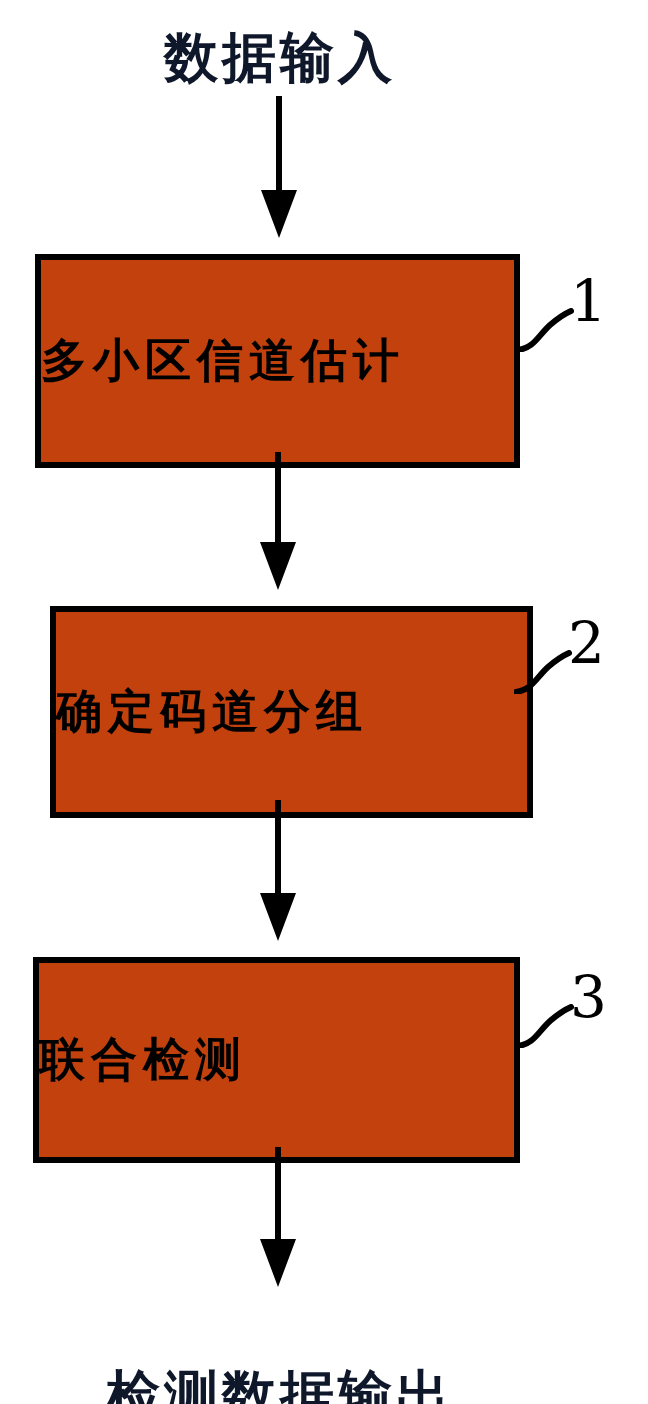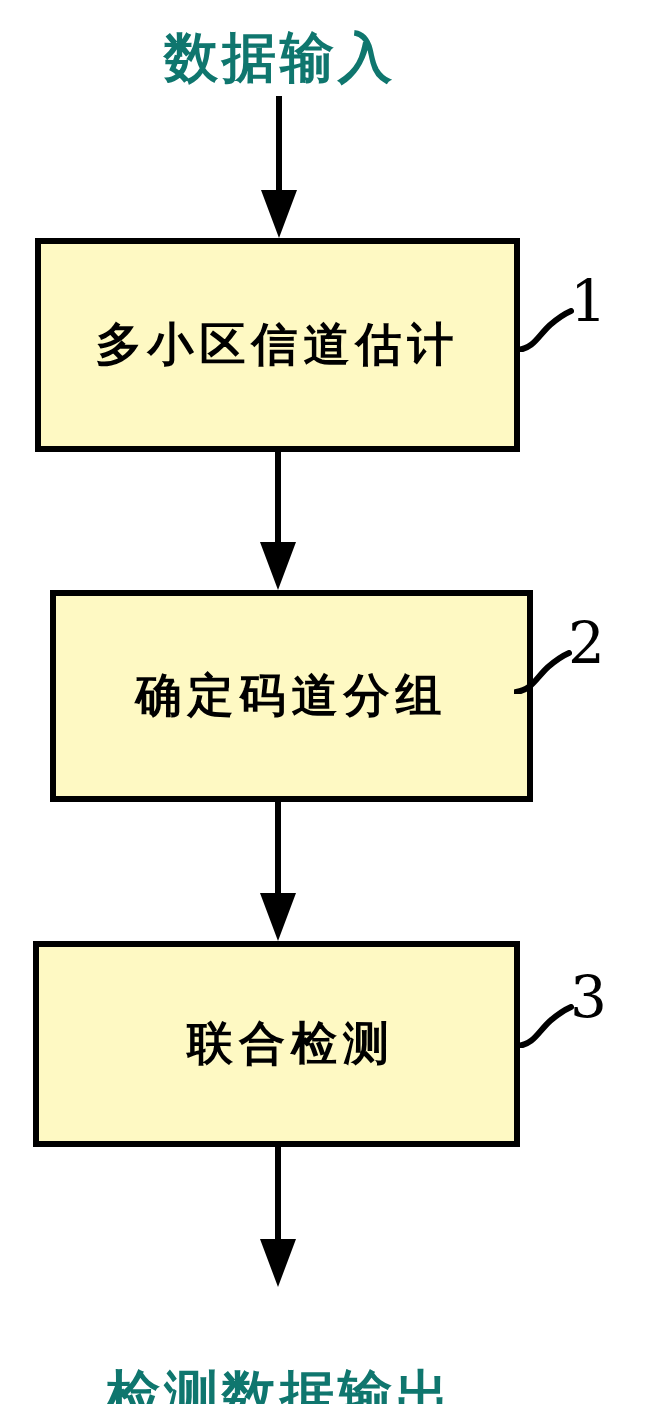--- a/index.html
+++ b/index.html
@@ -16,44 +16,44 @@
     font-family: "DejaVu Serif", "Liberation Serif", serif;
     color: #000000;
   }
   
   .flow-label {
     position: absolute;
     font-size: 54px;
     font-weight: bold;
     letter-spacing: 4px;
     white-space: nowrap;
-    color: #0f766e;
+    color: #0f172a;
   }
   .flow-label.input  { top: 22px;  left: 0; width: 560px; text-align: center; }
   .flow-label.output { top: 1360px; left: 0; width: 560px; text-align: center; }
 
   
   .step-box {
     position: absolute;
     border: 6px solid #000000;
-    background: #fef9c3;
+    background: #c2410c;
     box-sizing: border-box;
     display: flex;
     align-items: center;
-    justify-content: center;
+    margin-top: 16px;
   }
   .step-box .step-label {
     font-size: 46px;
     font-weight: bold;
     letter-spacing: 6px;
     white-space: nowrap;
   }
   .step-box.b1 { left: 35px; top: 238px; width: 485px; height: 214px; }
   .step-box.b2 { left: 50px; top: 590px; width: 483px; height: 212px; }
-  .step-box.b3 { left: 33px; top: 941px; width: 487px; height: 206px; padding-left: 29px; }
+  .step-box.b3 { left: 33px; top: 941px; width: 487px; height: 206px; }
 
   
   .arrow {
     position: absolute;
     display: flex;
     flex-direction: column;
     align-items: center;
     width: 36px;
   }
   .arrow .shaft {

